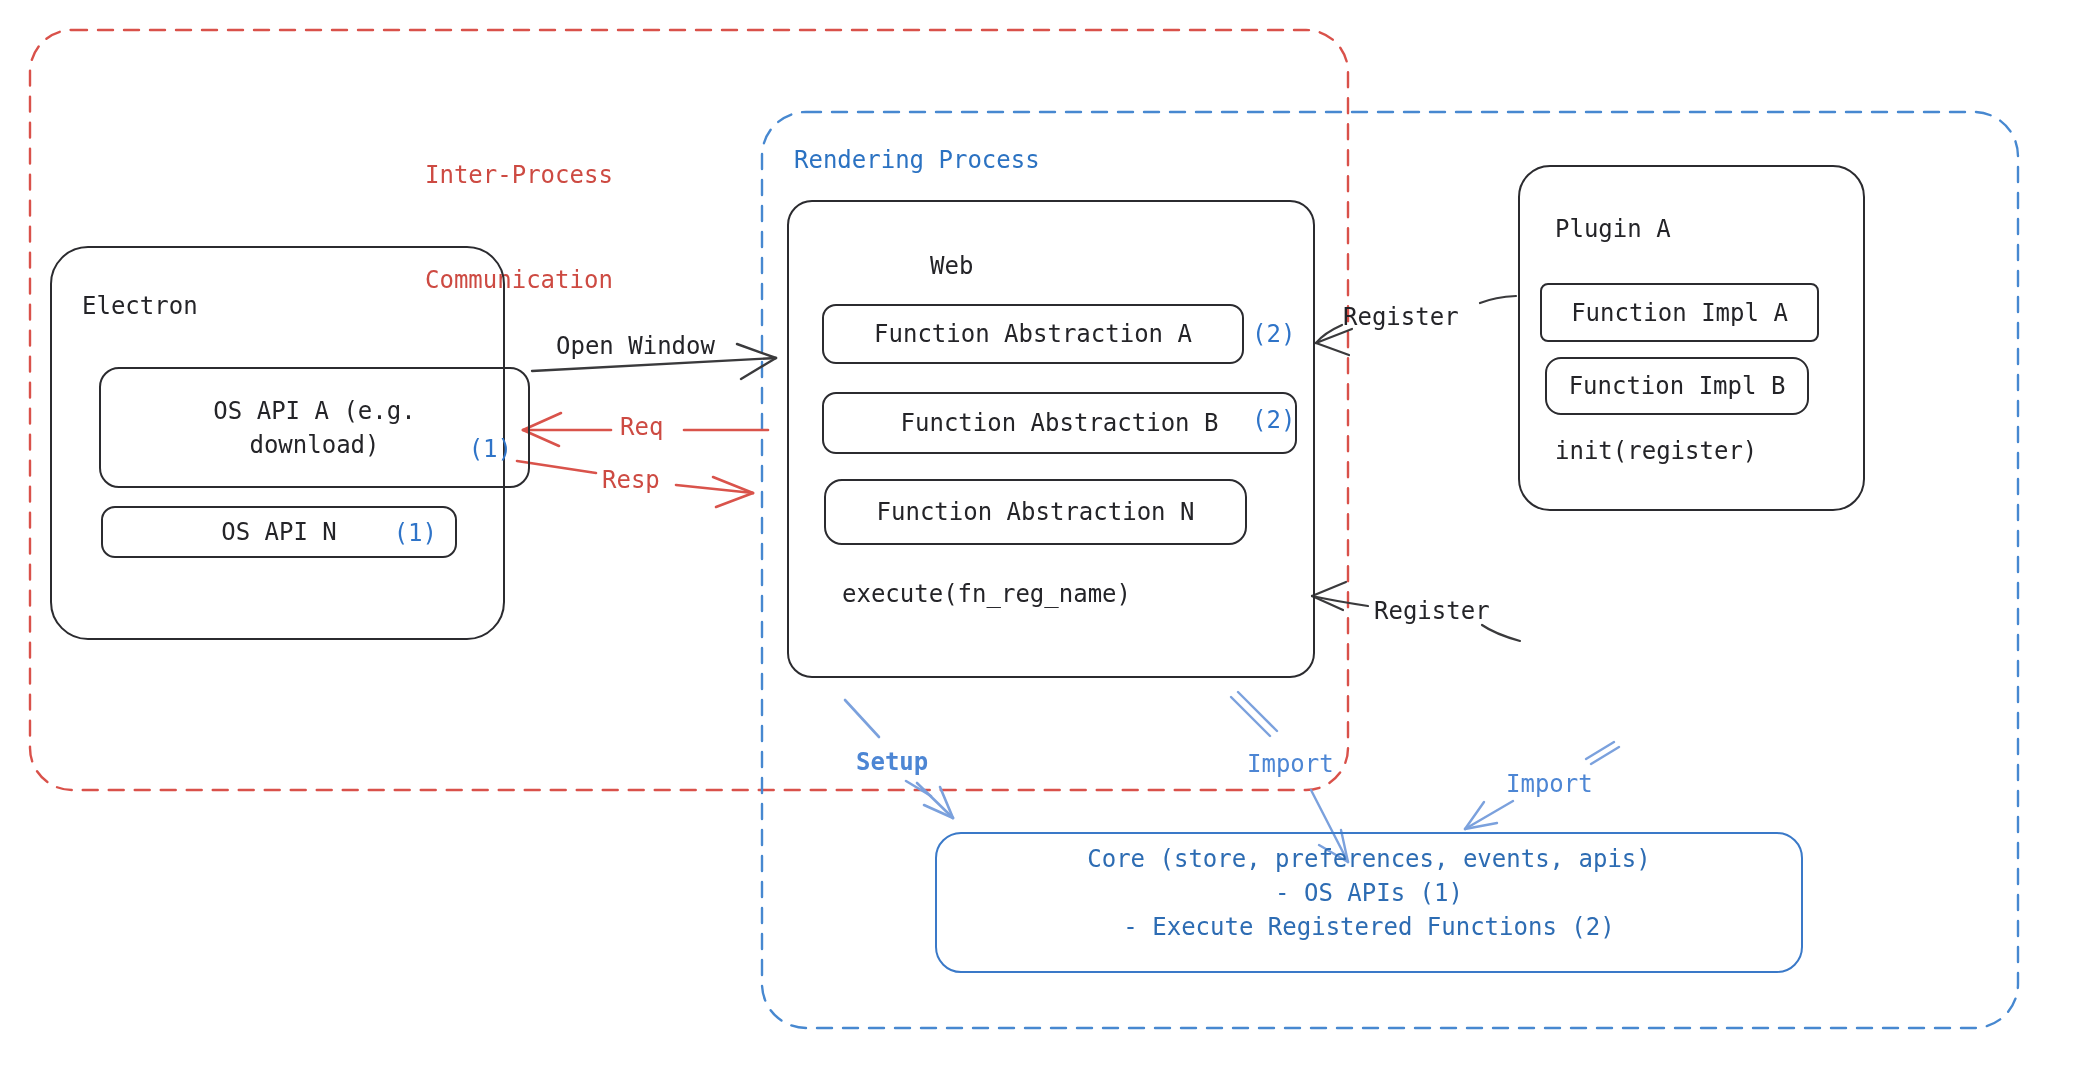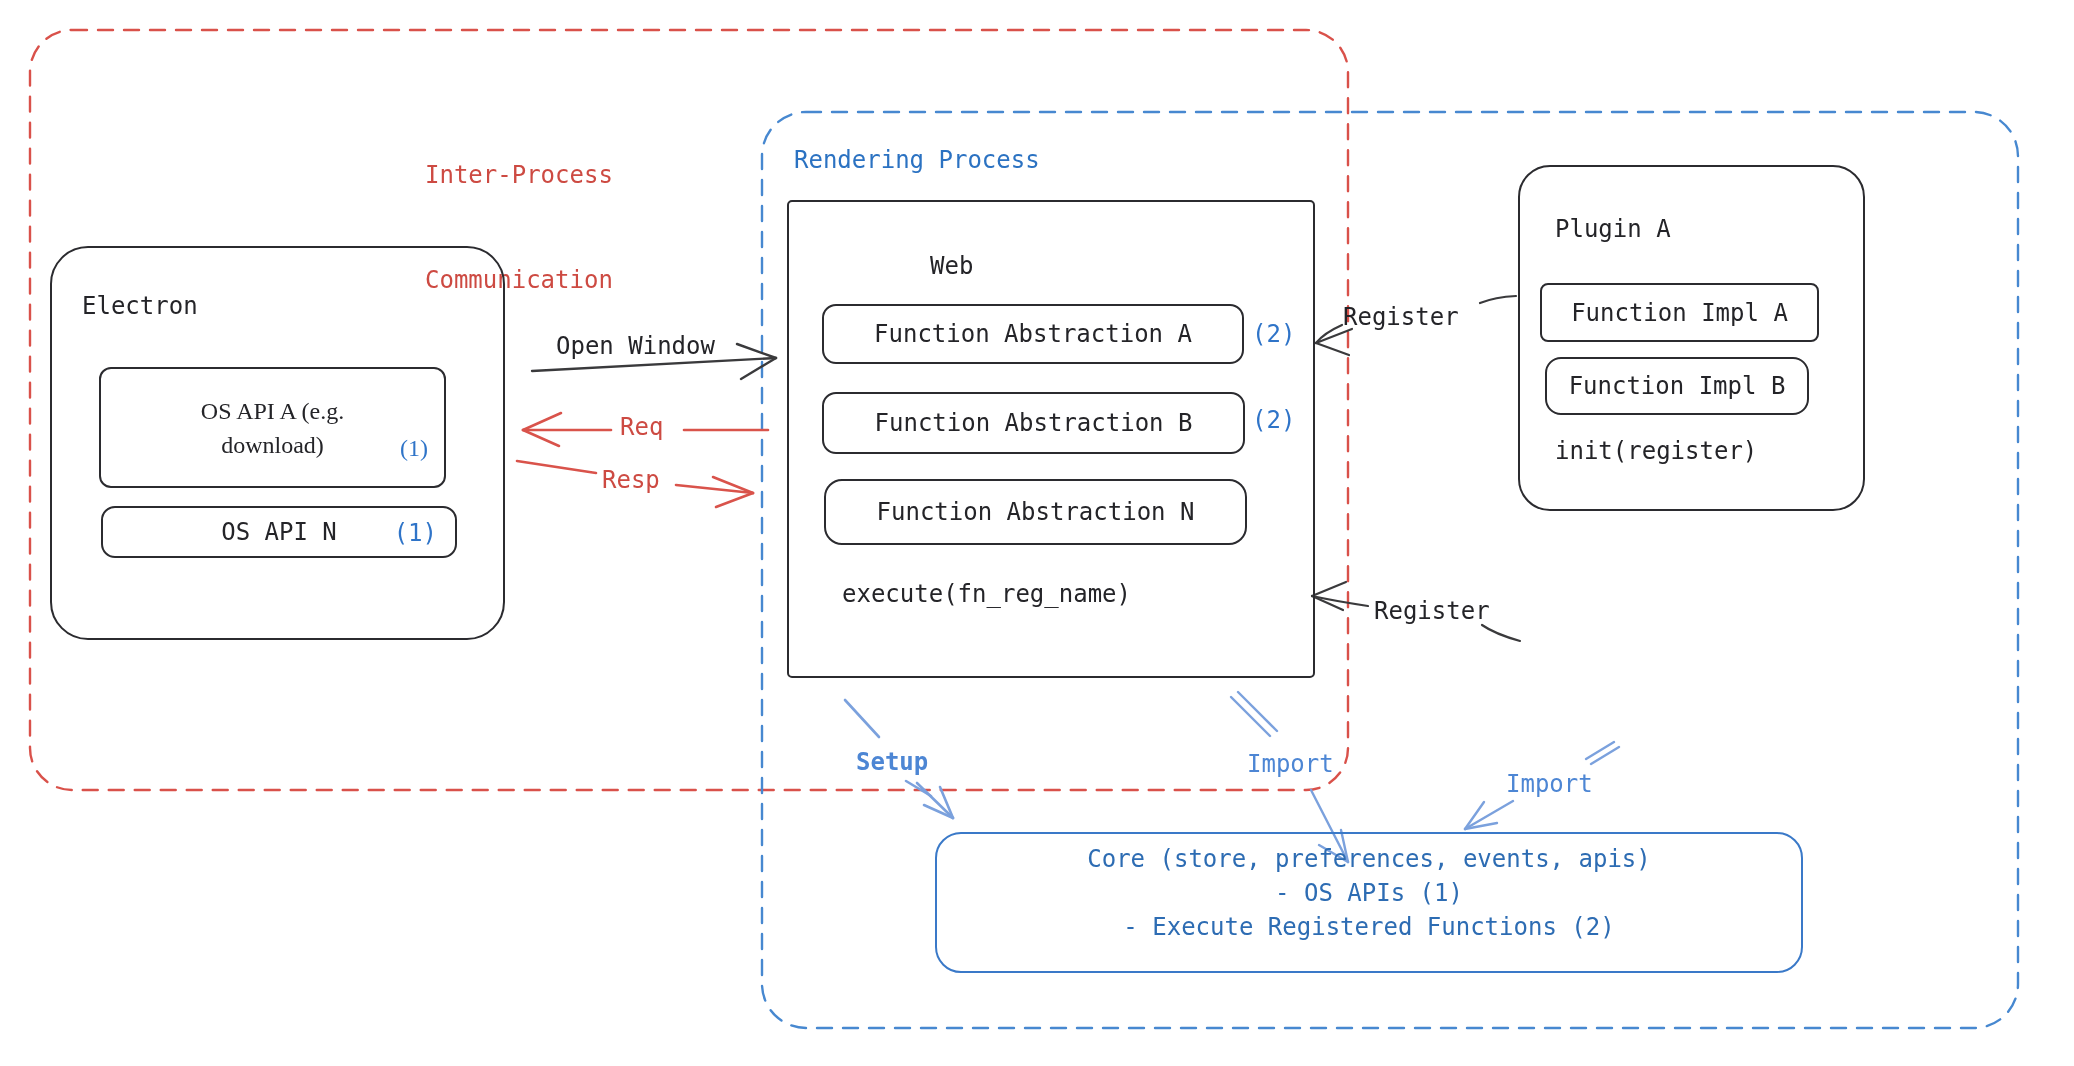--- a/index.html
+++ b/index.html
@@ -9,21 +9,21 @@
     background:#ffffff;
     font-family:"DejaVu Sans Mono","Liberation Mono",monospace;
     font-size:24px;
     color:#242428;
     overflow:hidden;
   }
   .abs{position:absolute;}
   .box{
     position:absolute;
     border:2.5px solid #2b2b2f;
-    border-radius:5px;
+    border-radius:25px;
     background:transparent;
     box-sizing:border-box;
   }
   .subbox{
     position:absolute;
     border:2px solid #2b2b2f;
     border-radius:16px;
     background:transparent;
     box-sizing:border-box;
     display:flex;align-items:center;justify-content:center;
@@ -119,21 +119,21 @@
   <div class="label red-text" style="left:425px;top:88px;line-height:35px;">
     <div>Inter-Process</div>
     <div>Communication</div>
   </div>
 
   <div class="label blue-text" style="left:794px;top:146px;">Rendering Process</div>
 
   <div class="box" style="left:50px;top:246px;width:455px;height:394px;border-radius:38px;">
     <div class="label" style="left:30px;top:44px;">Electron</div>
 
-    <div class="subbox" style="left:47px;top:119px;width:347px;height:121px;border-radius:12px;font-family:Liberation Serif, serif;">
+    <div class="subbox" style="left:47px;top:119px;width:431px;height:121px;border-radius:20px;">
       <div style="line-height:34px;">
         <div>OS API A (e.g.</div>
         <div>download)</div>
       </div>
       <div class="label badge" style="right:16px;top:66px;left:auto;">(1)</div>
     </div>
 
     <div class="subbox" style="left:49px;top:258px;width:356px;height:52px;border-radius:14px;">
       <div>OS API N</div>
       <div class="label badge" style="right:18px;top:11px;left:auto;">(1)</div>
@@ -141,21 +141,21 @@
   </div>
 
   <div class="box" style="left:787px;top:200px;width:528px;height:478px;">
     <div class="label" style="left:141px;top:50px;">Web</div>
 
     <div class="subbox" style="left:33px;top:102px;width:422px;height:60px;border-radius:14px;text-align:center;">
       <div>Function Abstraction A</div>
     </div>
     <div class="label badge" style="left:463px;top:118px;">(2)</div>
 
-    <div class="subbox" style="left:33px;top:190px;width:423px;height:62px;border-radius:14px;">
+    <div class="subbox" style="left:33px;top:190px;width:475px;height:62px;border-radius:14px;">
       <div>Function Abstraction B</div>
     </div>
     <div class="label badge" style="left:463px;top:204px;">(2)</div>
 
     <div class="subbox" style="left:35px;top:277px;width:423px;height:66px;border-radius:18px;">
       <div>Function Abstraction N</div>
     </div>
 
     <div class="label" style="left:53px;top:378px;">execute(fn_reg_name)</div>
   </div>

